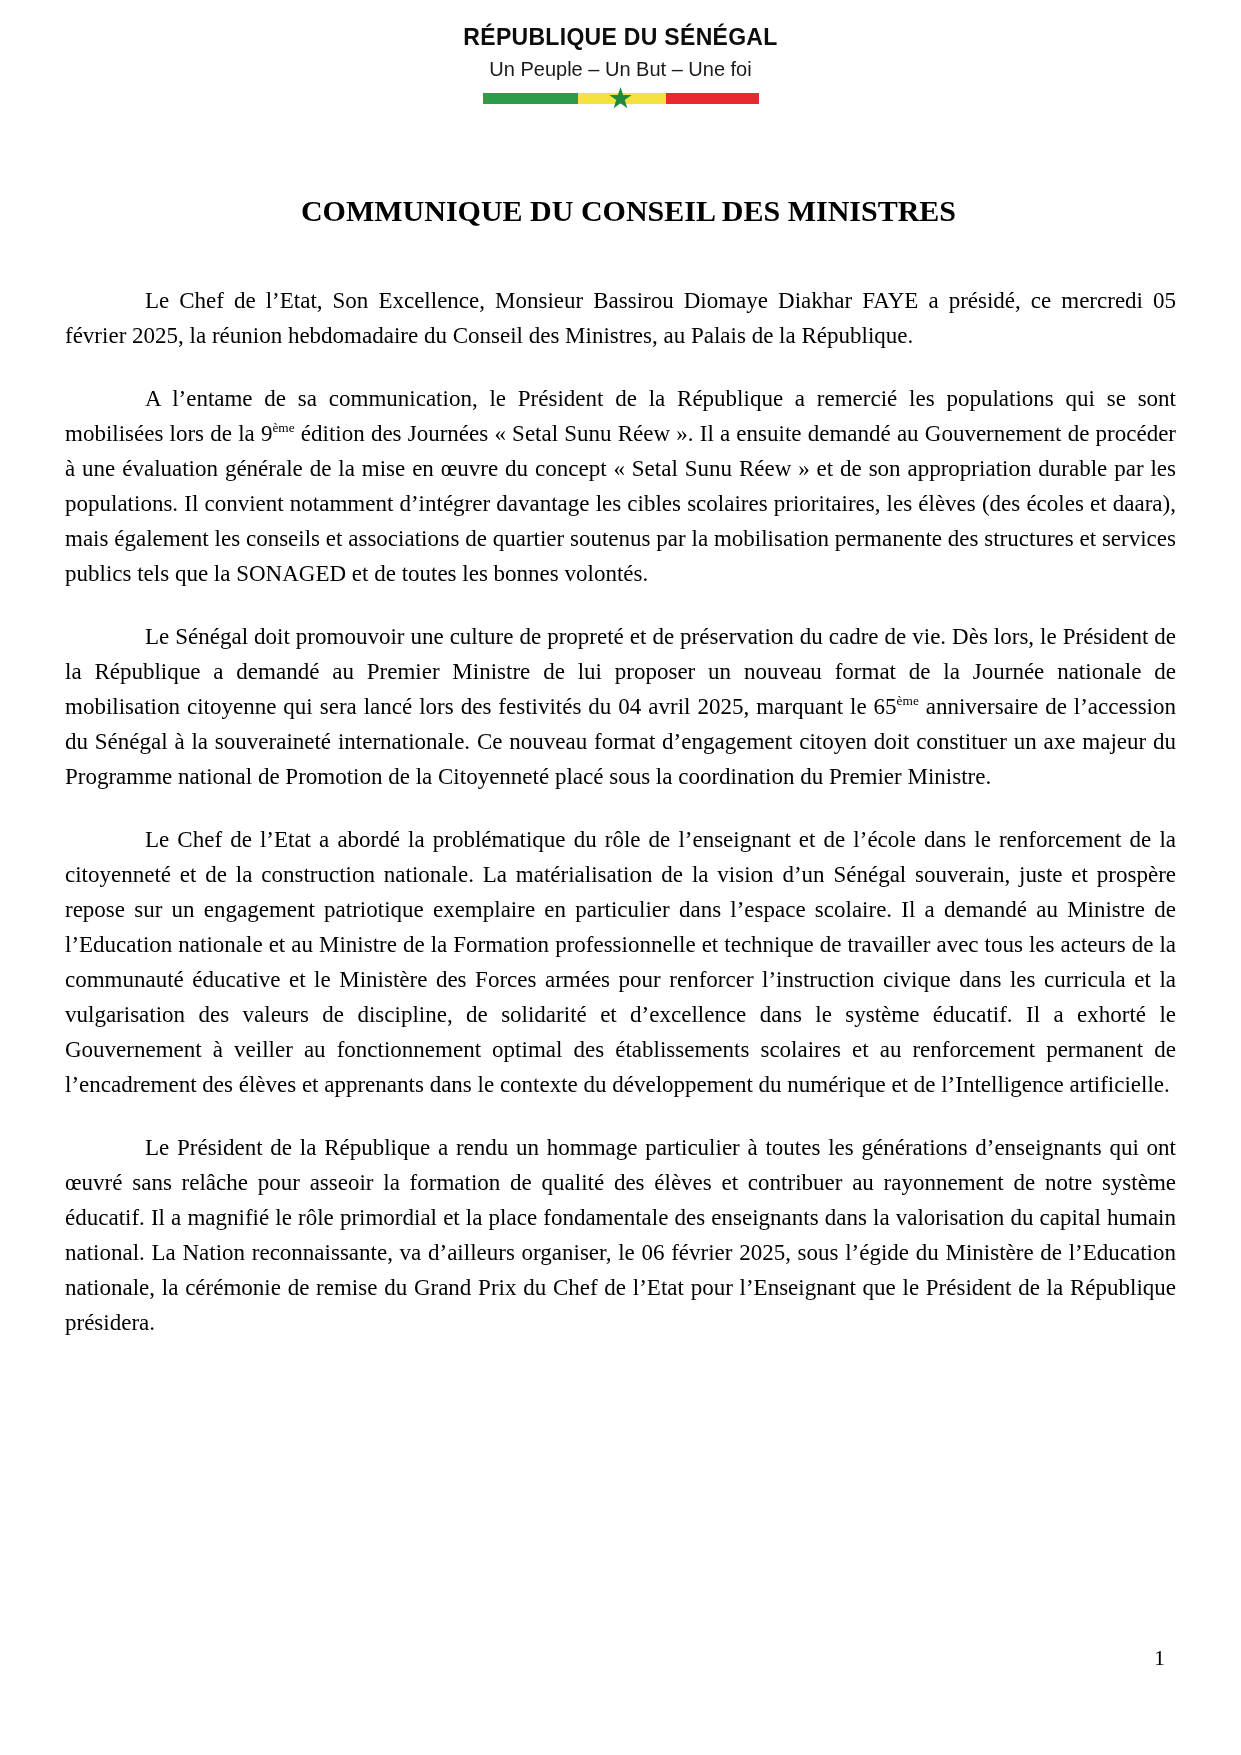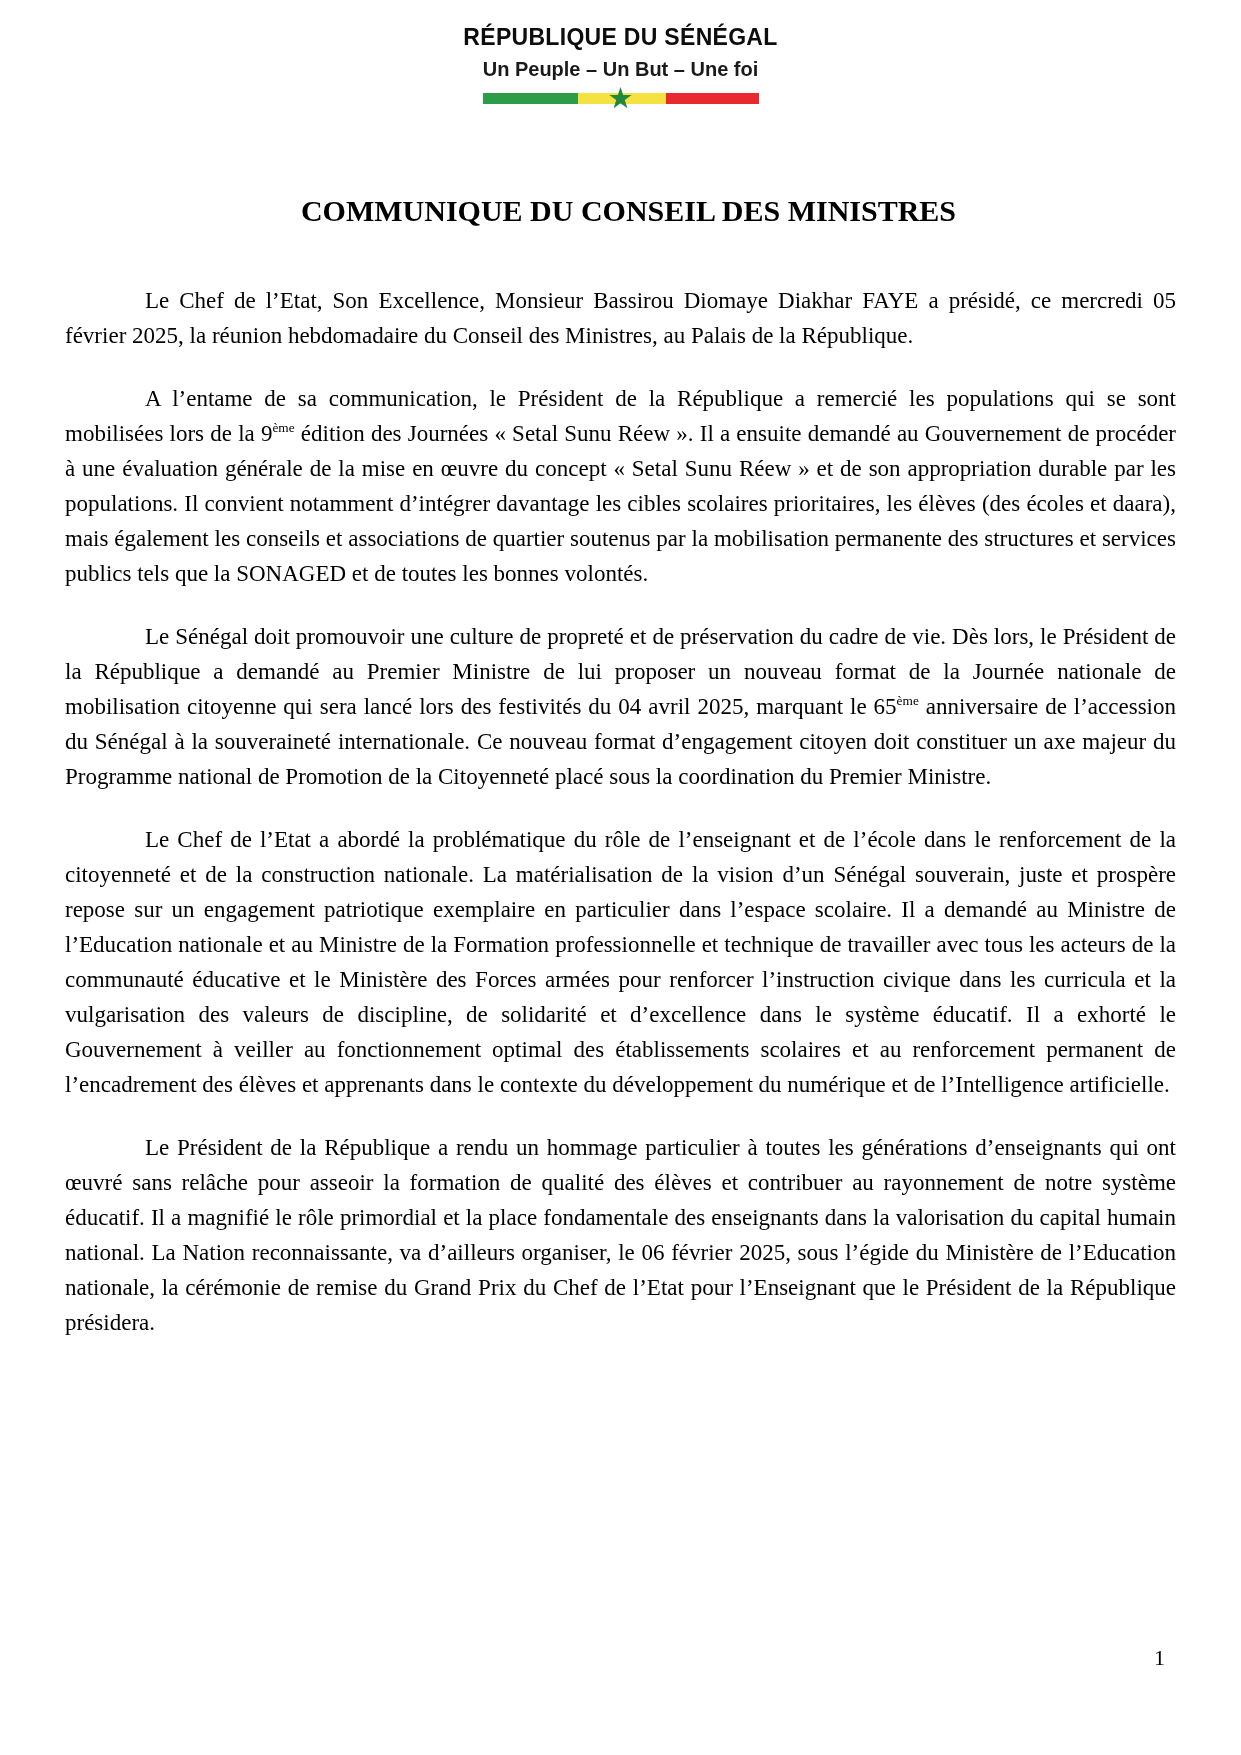--- a/index.html
+++ b/index.html
@@ -35,21 +35,21 @@
   .country {
     font-size: 23px;
     font-weight: 800;
     letter-spacing: 0.3px;
     color: #0d0d0d;
   }
   .motto {
     font-size: 20px;
     margin-top: 7px;
     color: #1a1a1a;
-    font-weight: 700;
+    font-weight: 400;
   }
   .flagbar {
     position: relative;
     width: 276px;
     height: 11px;
     margin: 12px auto 0;
     font-size: 0;
   }
   .seg { display: inline-block; height: 11px; vertical-align: top; }
   .seg-green  { width: 95px; background: var(--flag-green); }

